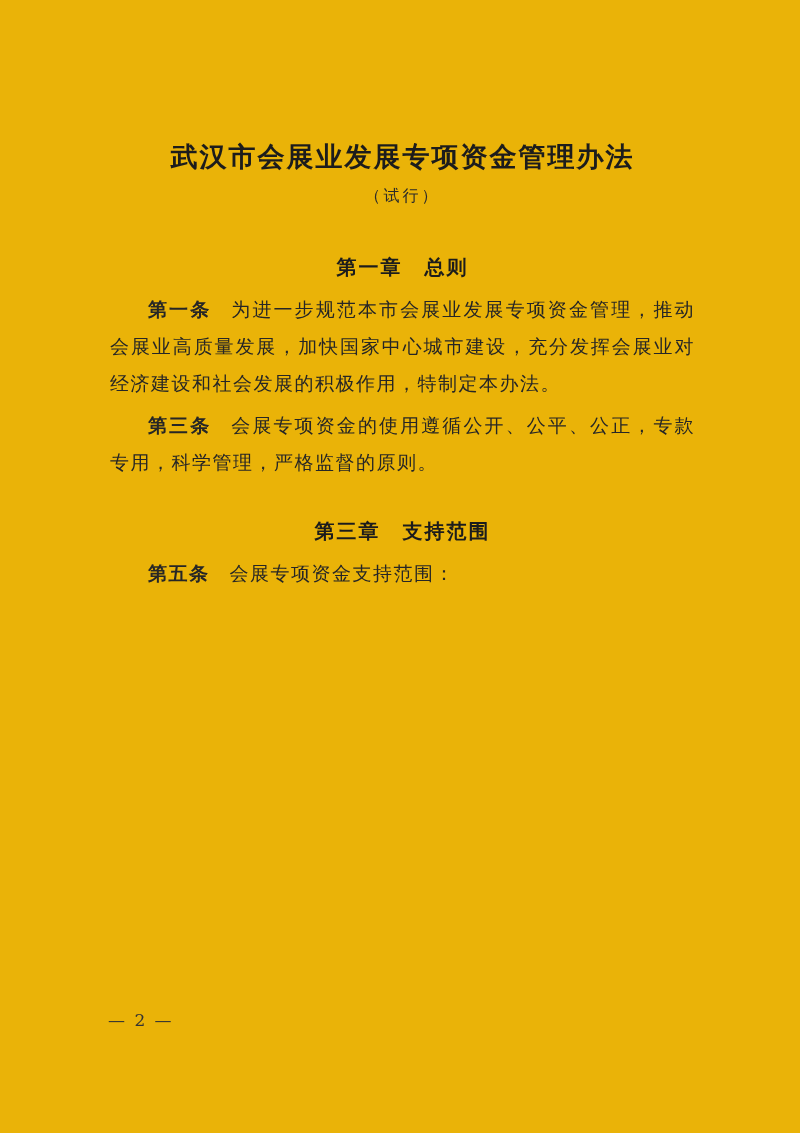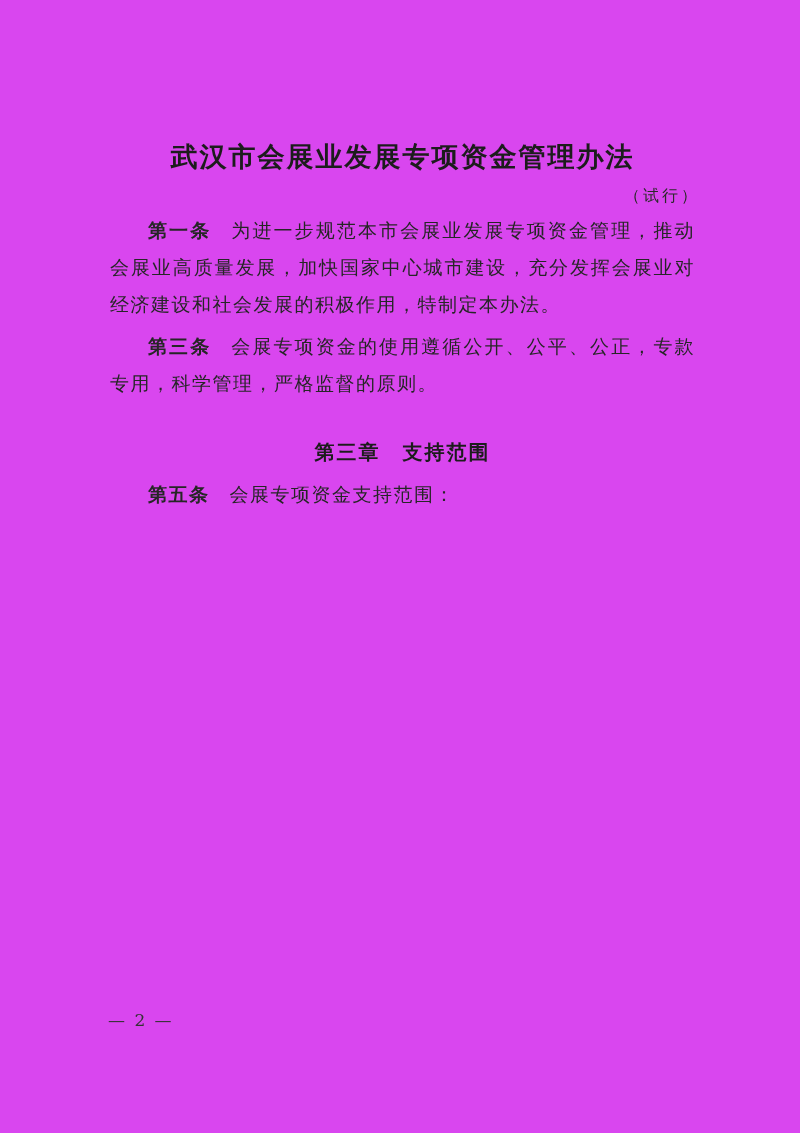--- a/index.html
+++ b/index.html
@@ -2,42 +2,42 @@
 <html><head>
 <meta charset="utf-8">
 <style>
   * { box-sizing: border-box; }
   html, body { margin: 0; padding: 0; background: #ffffff; }
 
   .page {
     position: relative;
     width: 800px;
     height: 1133px;
-    background: #d946ef;
+    background: #eab308;
     overflow: hidden;
     font-family: "DejaVu Serif", "Liberation Serif", serif;
   }
 
   .content {
     padding: 140px 100px 0 105px;
   }
 
   .doc-title {
     margin: 0;
     text-align: center;
     font-size: 27px;
     font-weight: bold;
     letter-spacing: 2px;
     color: #1c1c1c;
     line-height: 34px;
   }
 
   .doc-subtitle {
     margin-top: 12px;
-    text-align: right;
+    text-align: center;
     font-size: 16px;
     letter-spacing: 3px;
     color: #2a2a2a;
   }
 
   .chapter-heading {
     margin: 0;
     text-align: center;
     font-size: 20px;
     font-weight: bold;
@@ -80,20 +80,21 @@
 </head>
 <body>
 
 <div class="page">
   <div class="content">
 
     <h1 class="doc-title">武汉市会展业发展专项资金管理办法</h1>
 
     <div class="doc-subtitle">（试行）</div>
 
+    <h2 class="chapter-heading ch1">第一章　总则</h2>
 
     <p class="article"><span class="article-label">第一条</span><span>为进一步规范本市会展业发展专项资金管理，推动会展业高质量发展，加快国家中心城市建设，充分发挥会展业对经济建设和社会发展的积极作用，特制定本办法。</span></p>
 
 
     <p class="article"><span class="article-label">第三条</span><span>会展专项资金的使用遵循公开、公平、公正，专款专用，科学管理，严格监督的原则。</span></p>
 
 
 
     <h2 class="chapter-heading ch3">第三章　支持范围</h2>
 

